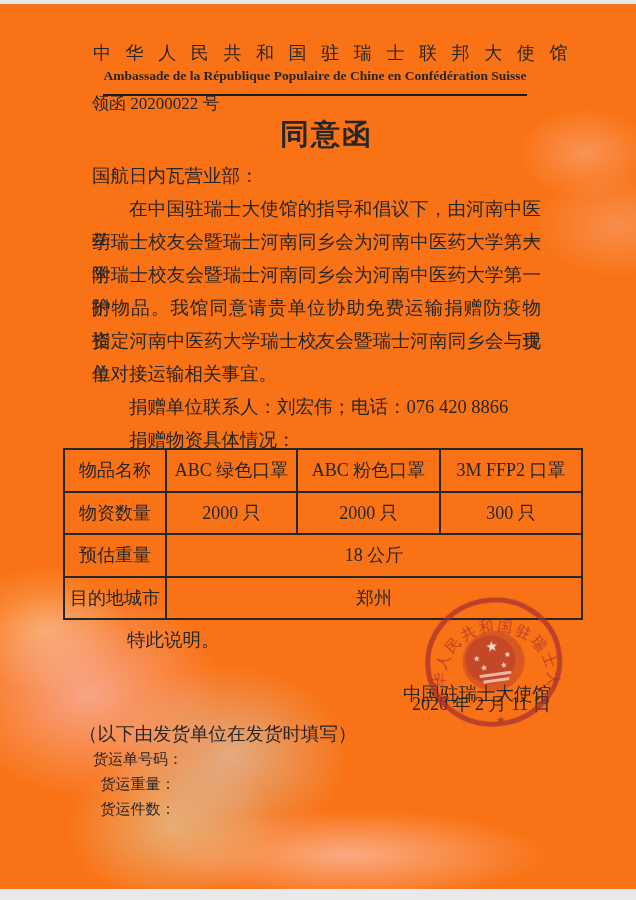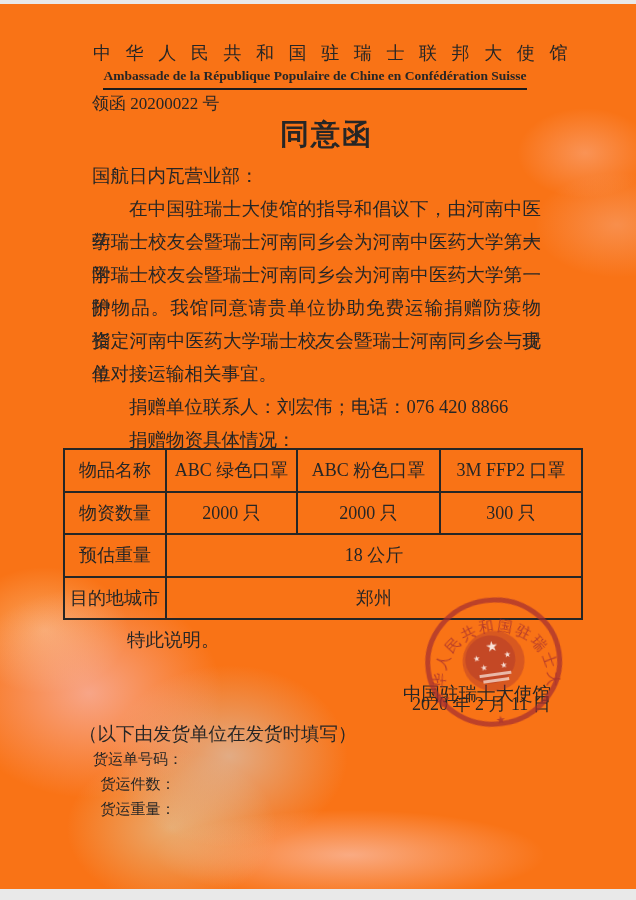--- a/index.html
+++ b/index.html
@@ -21,21 +21,21 @@
       radial-gradient(120px 90px  at 7%  70%, rgba(251,238,205,.40), rgba(251,238,205,0) 70%),
       radial-gradient(90px 60px   at 92% 17%, rgba(250,221,231,.30), rgba(250,221,231,0) 75%),
       radial-gradient(110px 70px  at 97% 25%, rgba(245,225,236,.25), rgba(245,225,236,0) 75%);
   }
 
   .txt{position:absolute;color:#262626;z-index:2;}
 
   .cn-title{left:93px;top:41px;font-size:18px;letter-spacing:14.6px;white-space:nowrap;font-weight:500;}
   .fr-wrap{left:92px;top:66px;width:446px;text-align:center;}
   .fr-line{display:inline-block;font-weight:bold;font-size:13.5px;letter-spacing:0px;
-           border-bottom:2px solid #1c1c1c;padding-bottom:4px;white-space:nowrap;}
+           border-bottom:2px solid #1c1c1c;padding-bottom:10px;white-space:nowrap;}
   .ref-line{left:92px;top:92px;font-size:17px;}
   .doc-title{left:280px;top:115px;font-size:29px;font-weight:bold;letter-spacing:2px;white-space:nowrap;}
 
   .body-block{left:92px;top:160px;width:449px;font-size:18.5px;}
   .bl{height:33px;line-height:33px;white-space:nowrap;}
   .just{text-align:justify;text-align-last:justify;white-space:normal;}
   .ind{text-indent:37px;}
 
   table.supplies{position:absolute;left:63px;top:448px;width:510px;height:172px;z-index:2;
     border-collapse:collapse;table-layout:fixed;}
@@ -130,16 +130,16 @@
     <g fill="#ffffff" opacity="0.65">
       <rect x="58" y="80" width="32" height="3"></rect>
       <rect x="61" y="86" width="26" height="3"></rect>
     </g>
     <text x="68" y="131" font-size="11" fill="#a42e31" opacity="0.8" font-family="DejaVu Sans, sans-serif">★</text>
   </svg>
 
   <div class="txt foot-note">（以下由发货单位在发货时填写）</div>
   <div class="txt foot-fields">
     <div>货运单号码：</div>
+    <div>货运重量：</div>
     <div>货运件数：</div>
-    <div>货运重量：</div>
   </div>
 </div>
 
 </body></html>

